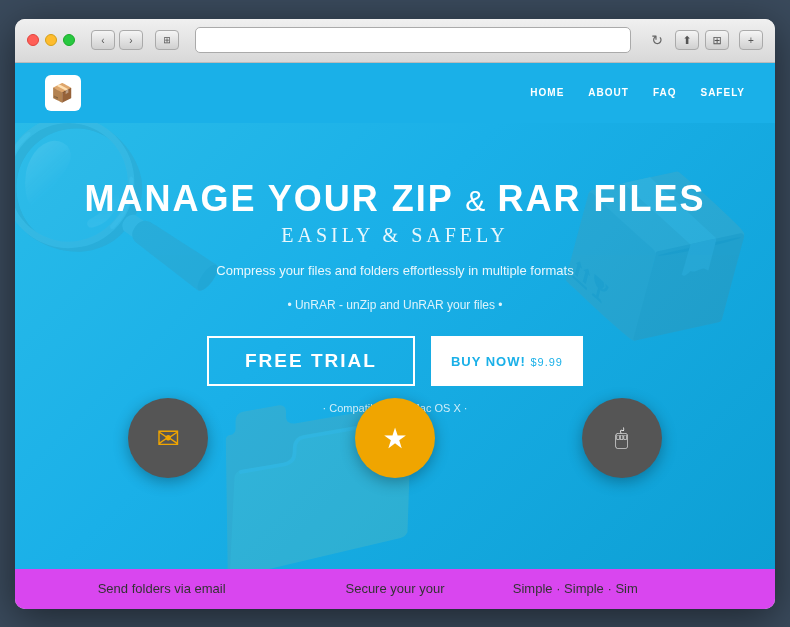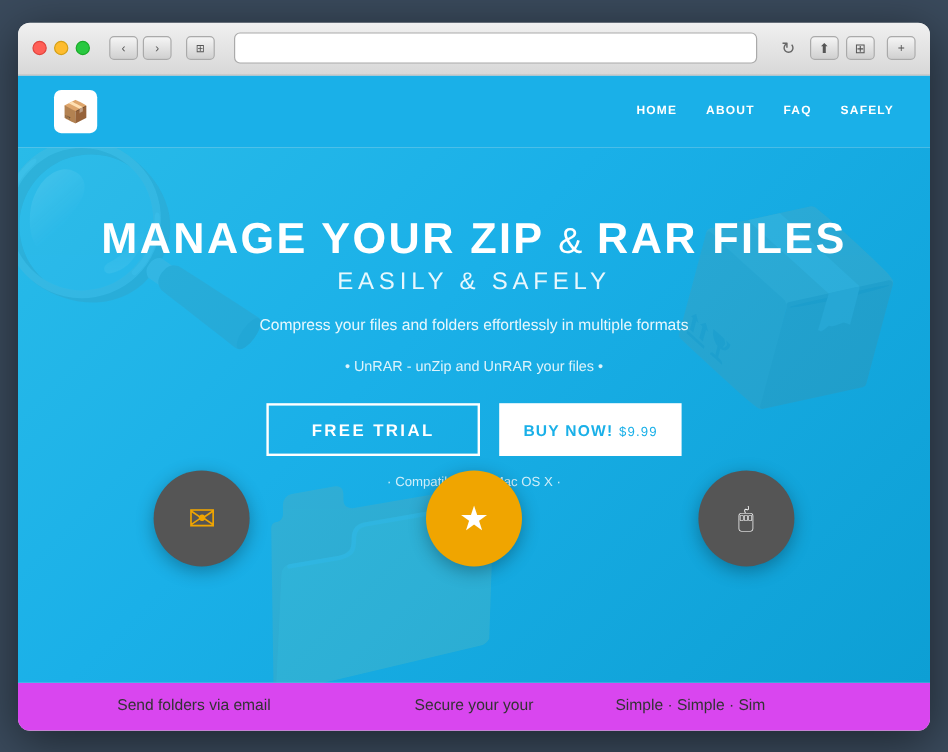--- a/index.html
+++ b/index.html
@@ -274,20 +274,21 @@
       margin-bottom: 6px;
       margin-top: 26px;
     }
 
     .hero-subtitle {
       font-size: 20px;
       color: rgba(255,255,255,0.9);
       letter-spacing: 4px;
       text-transform: uppercase;
       margin-bottom: 16px;
+      font-family: Liberation Serif, serif;
     }
 
     .hero-description {
       font-size: 13px;
       color: rgba(255,255,255,0.9);
       margin-bottom: 20px;
     }
 
     .hero-sub-desc {
       font-size: 12px;
@@ -300,21 +301,21 @@
       gap: 16px;
       justify-content: center;
       margin-bottom: 16px;
     }
 
     .btn-free-trial {
       padding: 12px 36px;
       border: 2px solid white;
       background: transparent;
       color: white;
-      font-size: 14px;
+      font-size: 19px;
       font-weight: 700;
       letter-spacing: 2px;
       cursor: pointer;
       text-transform: uppercase;
     }
 
     .btn-buy-now {
       padding: 12px 20px;
       border: none;
       background: white;

